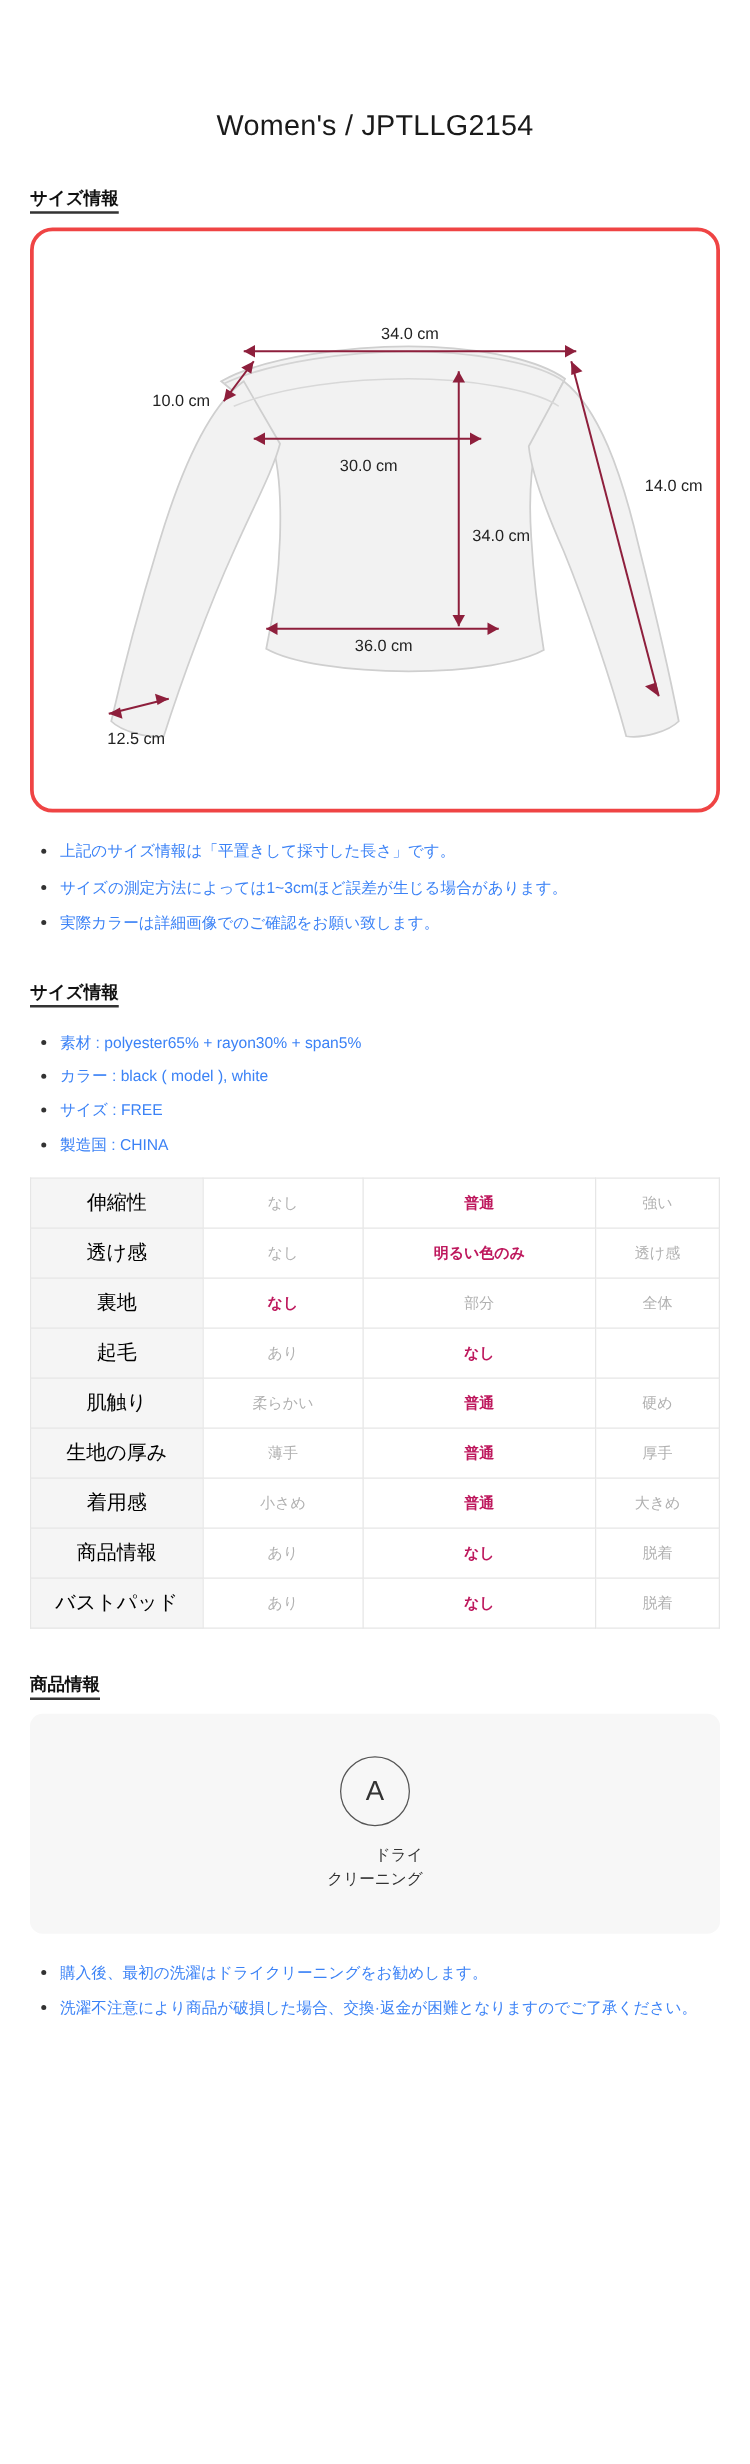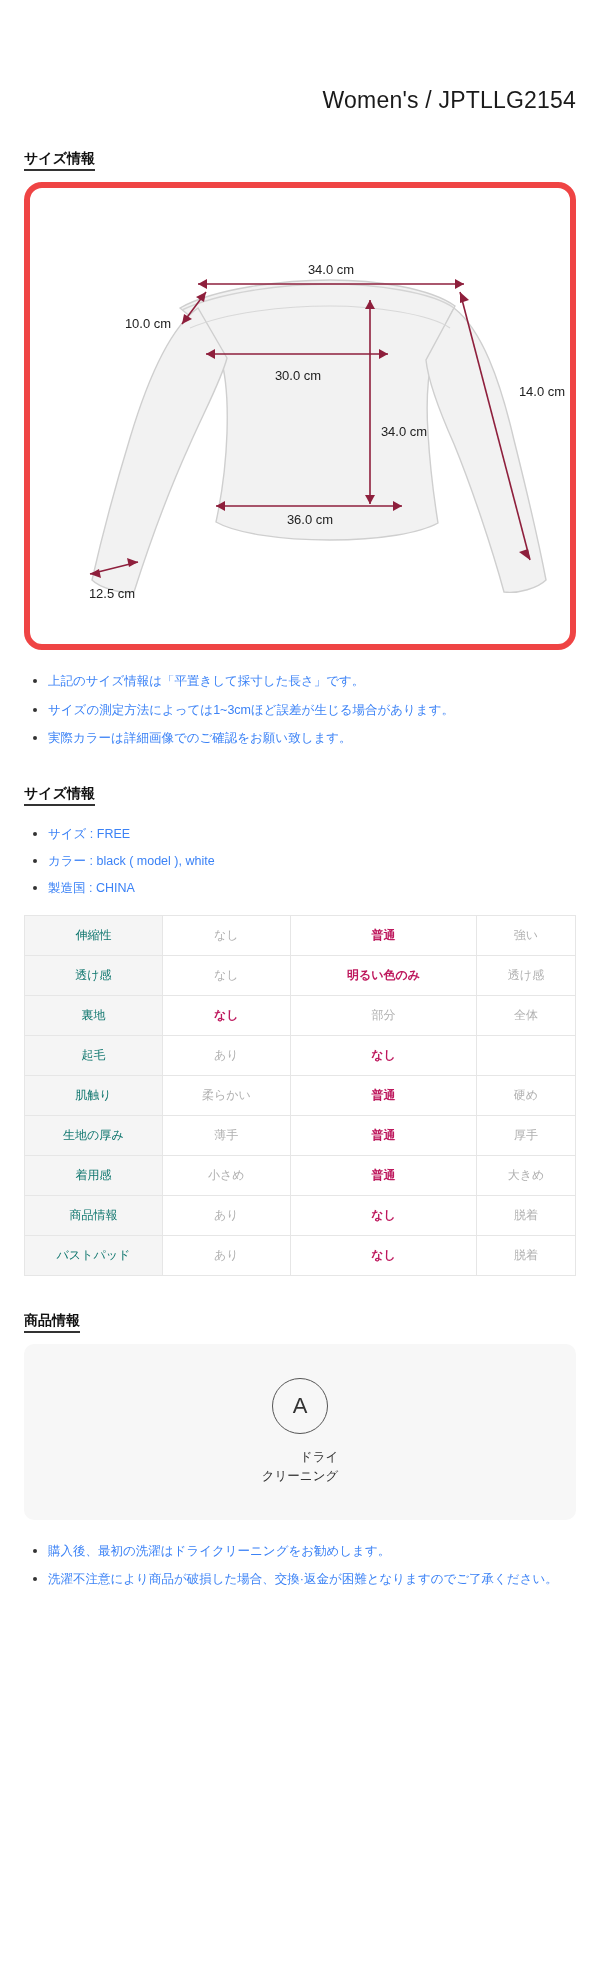--- a/index.html
+++ b/index.html
@@ -10,40 +10,40 @@
     font-family: "Liberation Sans", sans-serif;
     color: #222;
   }
   .page {
     width: 600px;
     min-height: 1971px;
     position: relative;
     padding: 0 24px;
   }
   .product-title {
-    text-align: right;
+    text-align: center;
     font-size: 23px;
     font-weight: 400;
     color: #1a1a1a;
     padding-top: 72px;
     letter-spacing: 0.2px;
   }
   .section-heading {
     font-size: 14px;
     font-weight: 700;
     color: #111;
     margin-top: 36px;
     margin-bottom: 14px;
   }
   .section-heading span {
     border-bottom: 2px solid #333;
     padding-bottom: 3px;
   }
   .diagram-box {
-    border: 6px solid #ef4444;
+    border: 3px solid #ef4444;
     border-radius: 18px;
     height: 468px;
     position: relative;
     overflow: hidden;
     background: #fff;
   }
   .diagram-box svg { display: block; }
 
   .bullets {
     margin: 22px 0 0 0;
@@ -76,23 +76,23 @@
   }
   table.spec-table td {
     border: 1px solid #e6e6e6;
     height: 40px;
     text-align: center;
     color: #b0b0b0;
     padding: 4px 2px;
   }
   table.spec-table td.label {
     background: #f5f5f5;
-    color: #0f766e;
+    color: #000000;
     width: 25%;
-    font-size: 12px;
+    font-size: 16px;
   }
   table.spec-table td.active {
     color: #be185d;
     font-weight: 700;
   }
   .care-box {
     margin-top: 14px;
     background: #f7f7f7;
     border-radius: 10px;
     height: 176px;
@@ -205,22 +205,23 @@
     <li>上記のサイズ情報は「平置きして採寸した長さ」です。</li>
     <li>サイズの測定方法によっては1~3cmほど誤差が生じる場合があります。</li>
     <li>実際カラーは詳細画像でのご確認をお願い致します。</li>
   </ul>
 
   <div class="section-heading">
     <span>サイズ情報</span>
   </div>
 
   <ul class="bullets spec-list">
+    <li>素材 : polyester65% + rayon30% + span5%</li>
+    <li>カラー : black ( model ),  white</li>
     <li>サイズ : FREE</li>
-    <li>カラー : black ( model ),  white</li>
     <li>製造国 : CHINA</li>
   </ul>
 
   <table class="spec-table">
     <tbody>
       <tr>
         <td class="label">伸縮性</td>
         <td>なし</td>
         <td class="active">普通</td>
         <td>強い</td>

